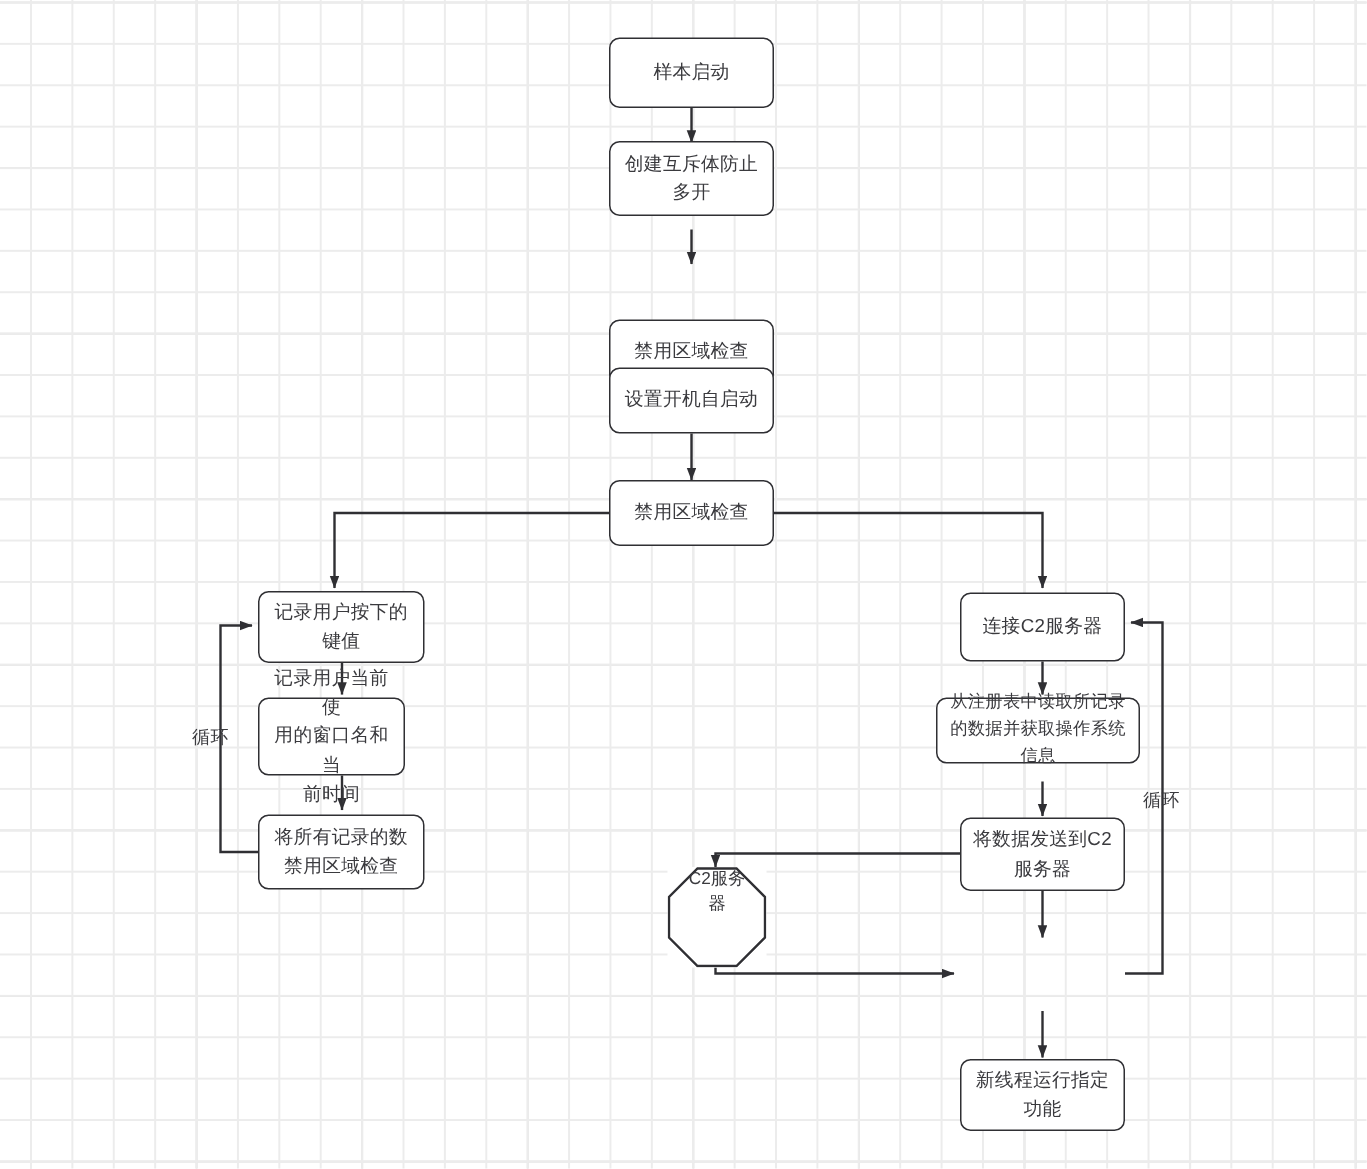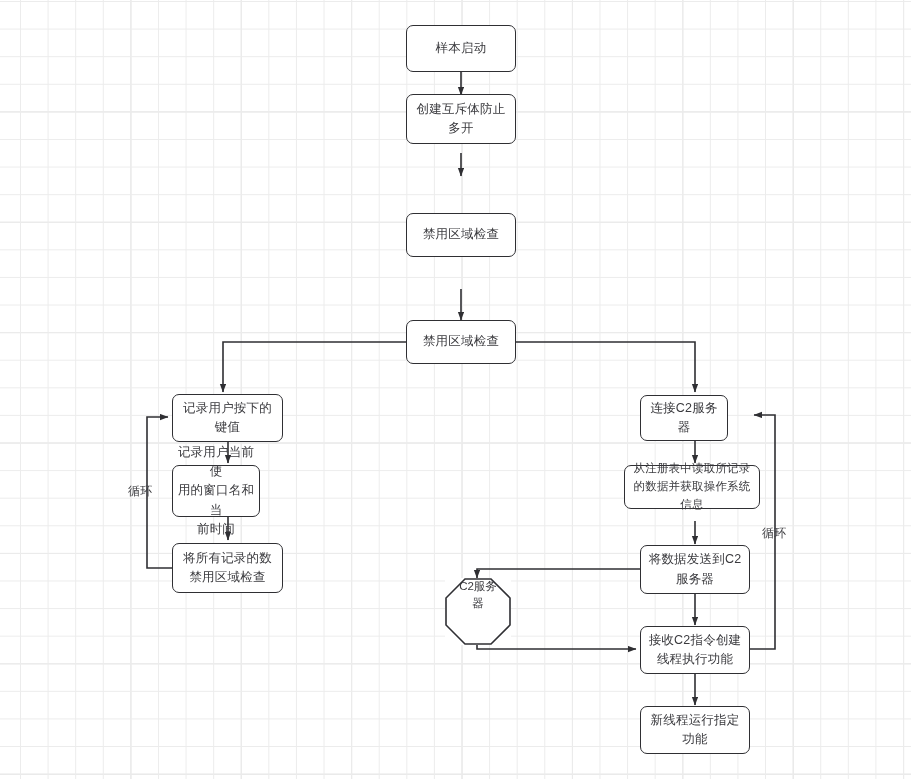--- a/index.html
+++ b/index.html
@@ -144,50 +144,53 @@
     <span>
       <span>创建互斥体防止</span>
       <span>多开</span>
     </span>
   </div>
 
   <div class="node" style="left:406px; top:181px; width:110px; height:44px;margin-top:32px;">
     <span>禁用区域检查</span>
   </div>
 
+  <div class="node" style="left:406px; top:245px; width:110px; height:44px;">
+    <span>设置开机自启动</span>
+  </div>
 
   <div class="node" style="left:406px; top:320px; width:110px; height:44px;">
     <span>禁用区域检查</span>
   </div>
 
   <div class="node" style="left:172px; top:394px; width:111px; height:48px;">
     <span>
       <span>记录用户按下的</span>
       <span>键值</span>
     </span>
   </div>
 
-  <div class="node" style="left:172px; top:465px; width:88px; height:52px;">
+  <div class="node" style="left:172px; top:465px; width:98px; height:52px;">
     <span>
       <span>记录用户当前使</span>
       <span>用的窗口名和当</span>
       <span>前时间</span>
     </span>
   </div>
 
   <div class="node" style="left:172px; top:543px; width:111px; height:50px;">
     <span>
       <span>将所有记录的数</span>
       <span>禁用区域检查</span>
     </span>
   </div>
 
   <div class="edge-label" style="left:128px; top:483px;">循环</div>
 
-  <div class="node" style="left:640px; top:395px; width:88px; height:46px;">
+  <div class="node" style="left:640px; top:395px; width:110px; height:46px;">
     <span>连接C2服务器</span>
   </div>
 
   <div class="node" style="left:624px; top:465px; width:136px; height:44px; font-size:11.5px;">
     <span>
       <span>从注册表中读取所记录</span>
       <span>的数据并获取操作系统</span>
       <span>信息</span>
     </span>
   </div>
@@ -202,26 +205,20 @@
   <div class="octagon" style="left:445px; top:578px; width:66px; height:67px;">
     <svg class="oct-shape" viewBox="0 0 66 67" xmlns="http://www.w3.org/2000/svg">
       <polygon points="20,1 46,1 65,20 65,47 46,66 20,66 1,47 1,20" fill="#ffffff" stroke="#2f2f33" stroke-width="1.6"></polygon>
     </svg>
     <span>
       <span>C2服务</span>
       <span>器</span>
     </span>
   </div>
 
-  <div class="node" style="left:640px; top:626px; width:110px; height:48px;">
-    <span>
-      <span>接收C2指令创建</span>
-      <span>线程执行功能</span>
-    </span>
-  </div>
 
   <div class="node" style="left:640px; top:706px; width:110px; height:48px;">
     <span>
       <span>新线程运行指定</span>
       <span>功能</span>
     </span>
   </div>
 
   <div class="edge-label" style="left:762px; top:525px;">循环</div>
 

